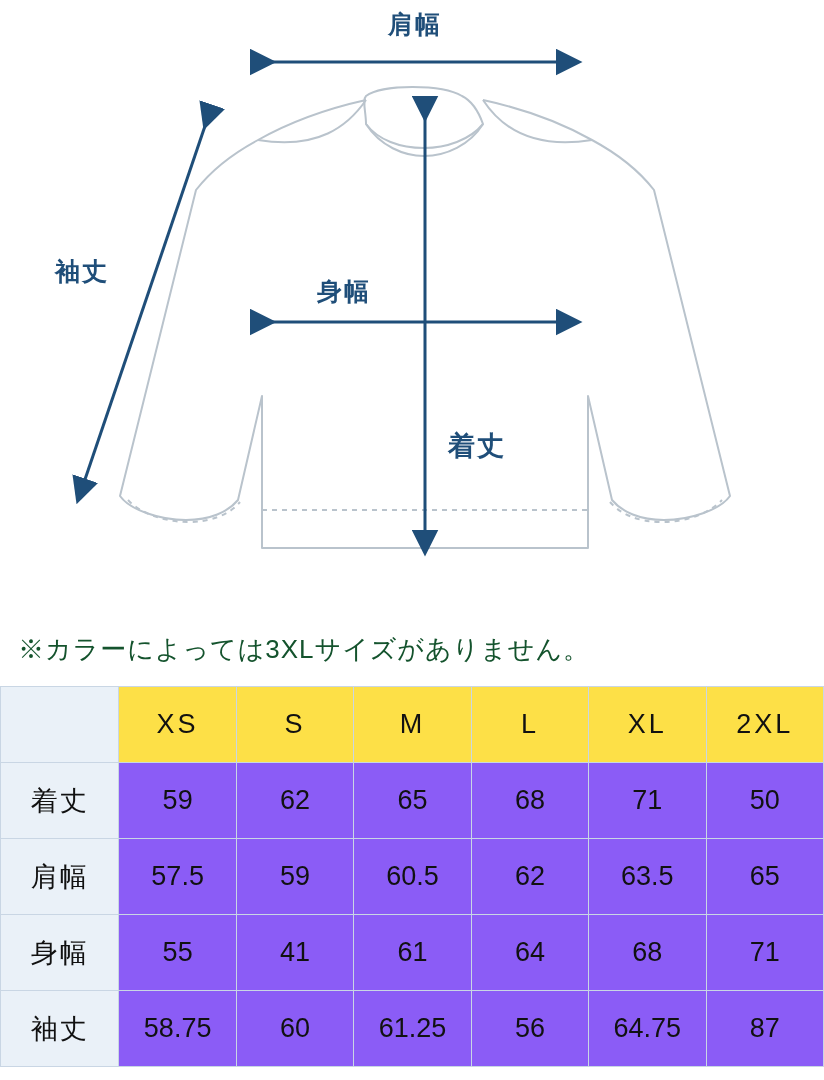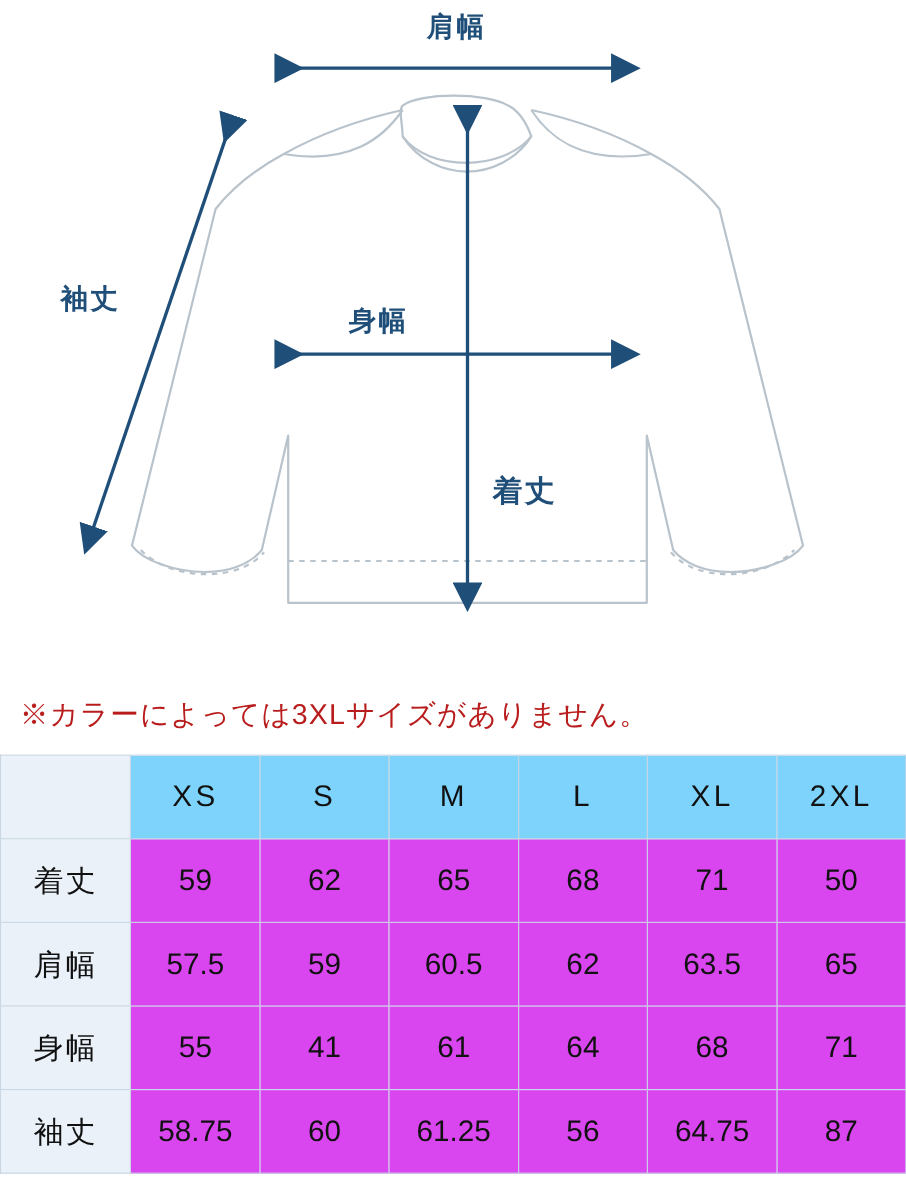--- a/index.html
+++ b/index.html
@@ -41,21 +41,21 @@
   #label-chest    { left: 317px; top: 275px; font-size: 25px; }
   #label-length   { left: 448px; top: 428px; font-size: 27px; }
 
   
   .note {
     position: absolute;
     left: 18px;
     top: 632px;
     font-size: 26px;
     letter-spacing: 1px;
-    color: #b91c1c;
+    color: #14532d;
     white-space: nowrap;
   }
 
   
   .table-wrap {
     position: absolute;
     left: 0;
     top: 686px;
     width: 824px;
   }
@@ -66,25 +66,25 @@
   }
   table.size-table th,
   table.size-table td {
     border: 1px solid #c9d6e4;
     height: 75px;
     text-align: center;
     vertical-align: middle;
     font-size: 27px;
     font-weight: normal;
     color: #111111;
-    background: #d946ef;
+    background: #8b5cf6;
     padding: 0;
   }
   table.size-table thead th {
-    background: #7dd3fc;
+    background: #fde047;
     letter-spacing: 3px;
   }
   table.size-table thead th.corner {
     background: #eaf1f8;
   }
   table.size-table tbody th {
     background: #eaf1f8;
     letter-spacing: 2px;
     font-size: 27px;
   }

